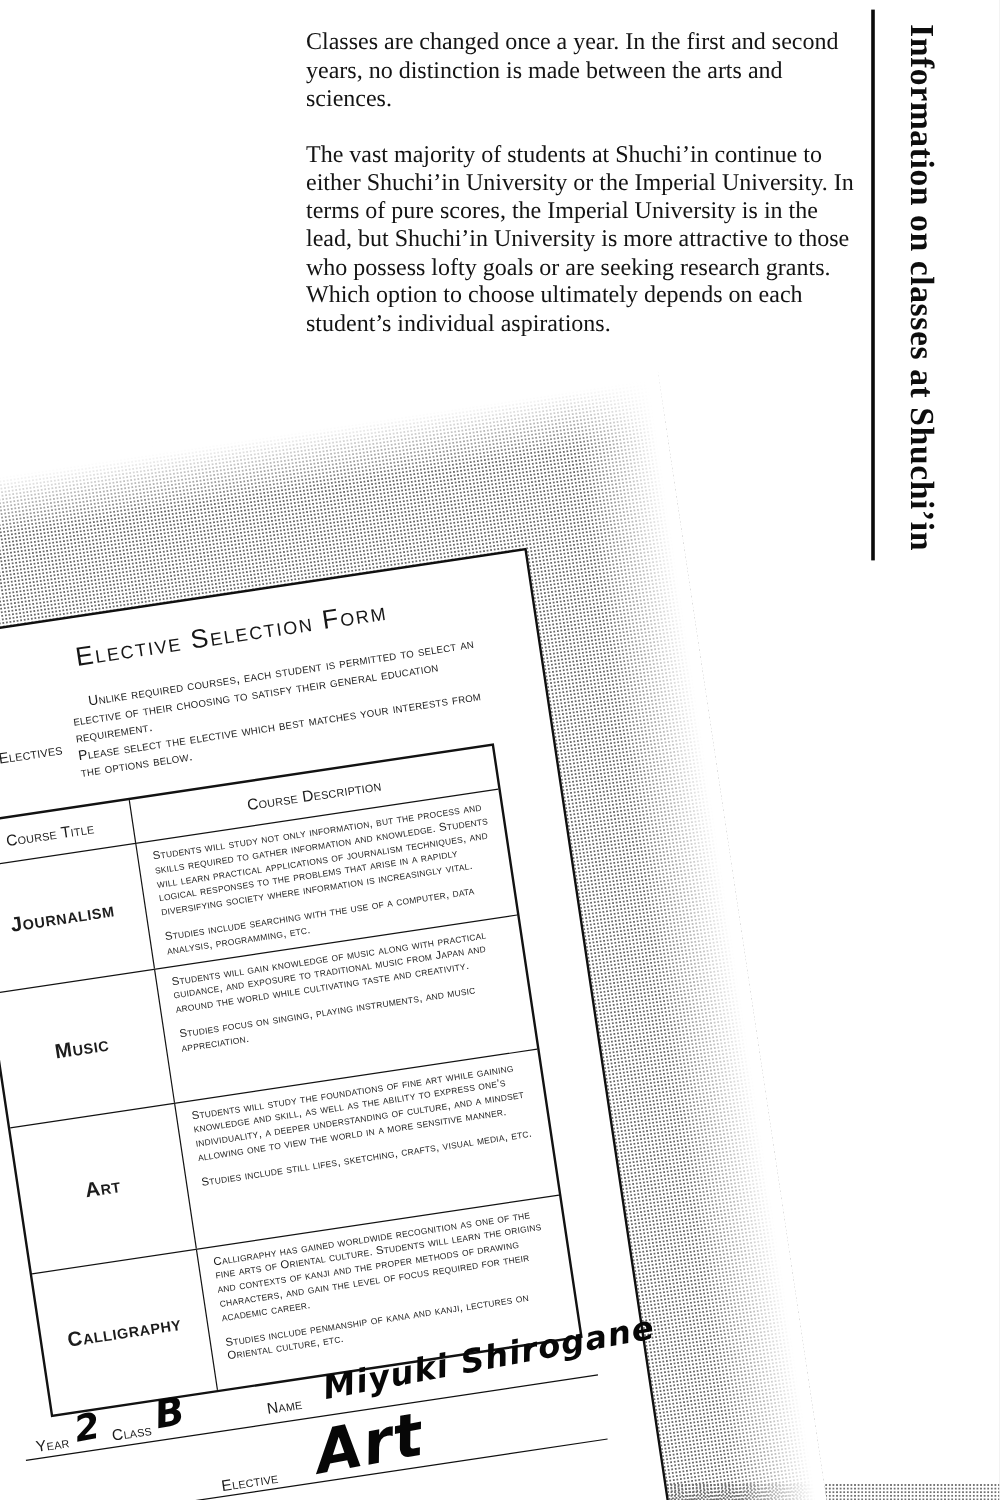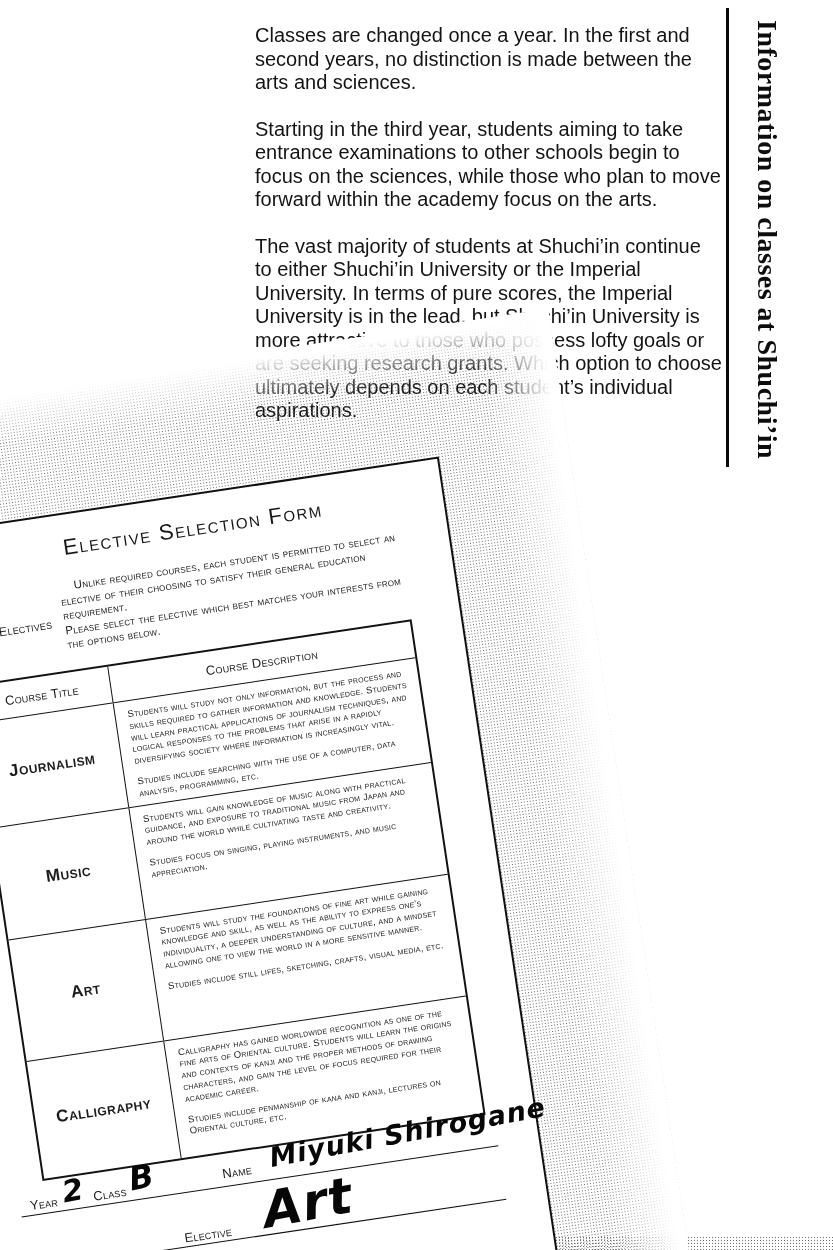--- a/index.html
+++ b/index.html
@@ -4,21 +4,21 @@
 <style>
   html,body{margin:0;padding:0;background:#e8e8e8;}
   #page{
     position:relative;width:833px;height:1250px;margin:0 auto;
     background:#ffffff;overflow:hidden;
     font-family:"Liberation Sans",sans-serif;color:#111;
   }
   
   .body-text{
     position:absolute;left:255px;top:24px;width:468px;
-    font-family:Liberation Sans, sans-serif;font-size:20px;line-height:23.5px;
+    font-family:Liberation Serif, serif;font-size:20px;line-height:23.5px;
     color:#141414;
   }
   .body-text p{margin:0 0 23px 0;}
   
   .sidebar-rule{position:absolute;left:726px;top:8px;width:3px;height:459px;background:#0a0a0a;}
   .sidebar-title{
     position:absolute;left:783px;top:20px;width:447px;height:38px;
     transform:rotate(90deg);transform-origin:0 0;
     font-family:"Liberation Serif",serif;font-weight:bold;font-size:28px;
     letter-spacing:0.5px;white-space:nowrap;color:#0d0d0d;
@@ -103,21 +103,20 @@
   .val-name{left:292px;top:646px;font-size:27px;letter-spacing:1px;}
   .val-elective{left:278px;top:688px;font-size:50px;letter-spacing:1px;}
 </style>
 </head>
 <body>
 
 <div id="page">
 
   <div class="body-text">
     <p>Classes are changed once a year. In the first and second years, no distinction is made between the arts and sciences.</p>
-    <p>Starting in the third year, students aiming to take entrance examinations to other schools begin to focus on the sciences, while those who plan to move forward within the academy focus on the arts.</p>
     <p>The vast majority of students at Shuchi’in continue to either Shuchi’in University or the Imperial University. In terms of pure scores, the Imperial University is in the lead, but Shuchi’in University is more attractive to those who possess lofty goals or are seeking research grants. Which option to choose ultimately depends on each student’s individual aspirations.</p>
   </div>
 
   <div class="sidebar-rule"></div>
   <div class="sidebar-title">Information on classes at Shuchi’in</div>
 
   <div class="tone-bottom">
     <div class="fade-l"></div>
   </div>
 

